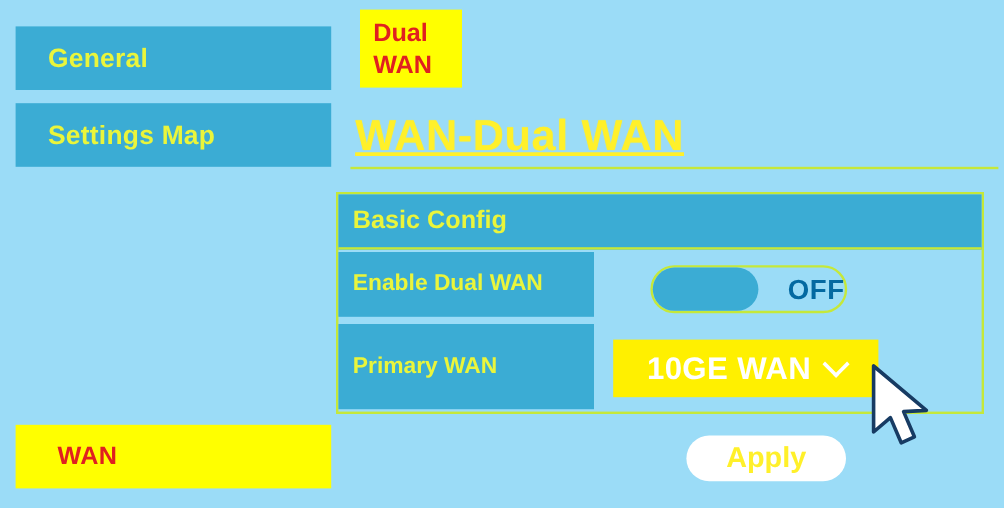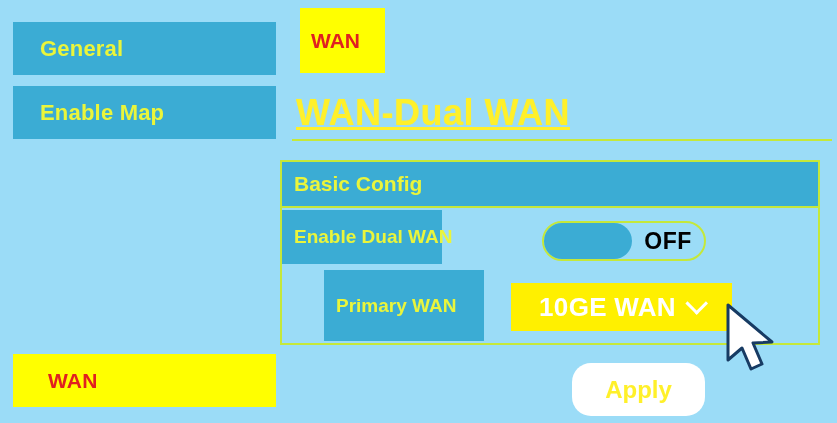--- a/index.html
+++ b/index.html
@@ -69,45 +69,45 @@
   }
   #basic-config .lbl{
     font-size:21px;font-weight:bold;color:#EAF53B;white-space:nowrap;
   }
 
   .row{position:absolute;left:0;right:0;}
   #row-enable{top:48px;height:58px;}
   #row-primary{top:108px;height:73px;}
 
   .row-label{
-    position:absolute;left:0;top:0;bottom:0;width:160px;
+    position:absolute;left:0;top:0;bottom:0;width:213px;
     background:#3BACD4;
     display:flex;align-items:center;box-sizing:border-box;padding-left:12px;
   }
   #row-enable .row-label{height:54px;}
-  #row-primary .row-label{height:71px;margin-left:42px;}
+  #row-primary .row-label{height:71px;}
   .row-label .lbl{
     font-size:19px;font-weight:bold;color:#EAF53B;white-space:nowrap;
   }
 
   
   #toggle{
     position:absolute;left:260px;top:11px;width:164px;height:40px;
     border:2px solid #C5E83A;border-radius:20px;
     box-sizing:border-box;
     display:flex;align-items:center;
   }
   #toggle-knob{
     width:88px;height:100%;
     background:#3BACD4;border-radius:20px;
     flex:0 0 auto;
   }
   #toggle-state{
-    flex:1;text-align:center;
-    font-size:23px;font-weight:bold;color:#000000;
+    flex:1;text-align:right;
+    font-size:23px;font-weight:bold;color:#0369a1;
     letter-spacing:.5px;
   }
 
   
   #primary-dropdown{
     position:absolute;left:229px;top:13px;width:221px;height:48px;
     background:#FFF000;border-radius:0;
     display:flex;align-items:center;justify-content:center;
     gap:12px;cursor:pointer;
   }
@@ -116,21 +116,21 @@
     letter-spacing:.3px;white-space:nowrap;
   }
   #primary-dropdown .chev{
     display:inline-block;width:13px;height:13px;
     border-right:3px solid #FFFFFF;border-bottom:3px solid #FFFFFF;
     transform:rotate(45deg) translate(-2px,-3px);
   }
 
   
   #apply-btn{
-    position:absolute;left:572px;top:363px;width:133px;height:53px;
+    position:absolute;left:572px;top:363px;width:133px;height:38px;
     background:#FFFFFF;border-radius:19px;border:none;
     display:flex;align-items:center;justify-content:center;
     cursor:pointer;padding:0;
   }
   #apply-btn .lbl{
     font-size:24px;font-weight:bold;color:#FFF02A;
     font-family:"Liberation Sans", sans-serif;
   }
 
   
@@ -139,27 +139,28 @@
 </style>
 </head>
 <body>
 
 <div id="root">
 
   <div id="side-general" class="side-item">
     <span class="lbl">General</span>
   </div>
   <div id="side-netmap" class="side-item">
-    <span class="lbl">Enable Map</span>
+    <span class="lbl">Settings Map</span>
   </div>
   <div id="side-wan" class="side-item">
     <span class="lbl">WAN</span>
   </div>
 
   <div id="dual-badge">
+    <span>Dual</span>
     <span>WAN</span>
   </div>
 
   <div id="page-title">WAN-Dual WAN</div>
   <div id="title-rule"></div>
 
   <div id="panel">
 
     <div id="basic-config">
       <span class="lbl">Basic Config</span>

